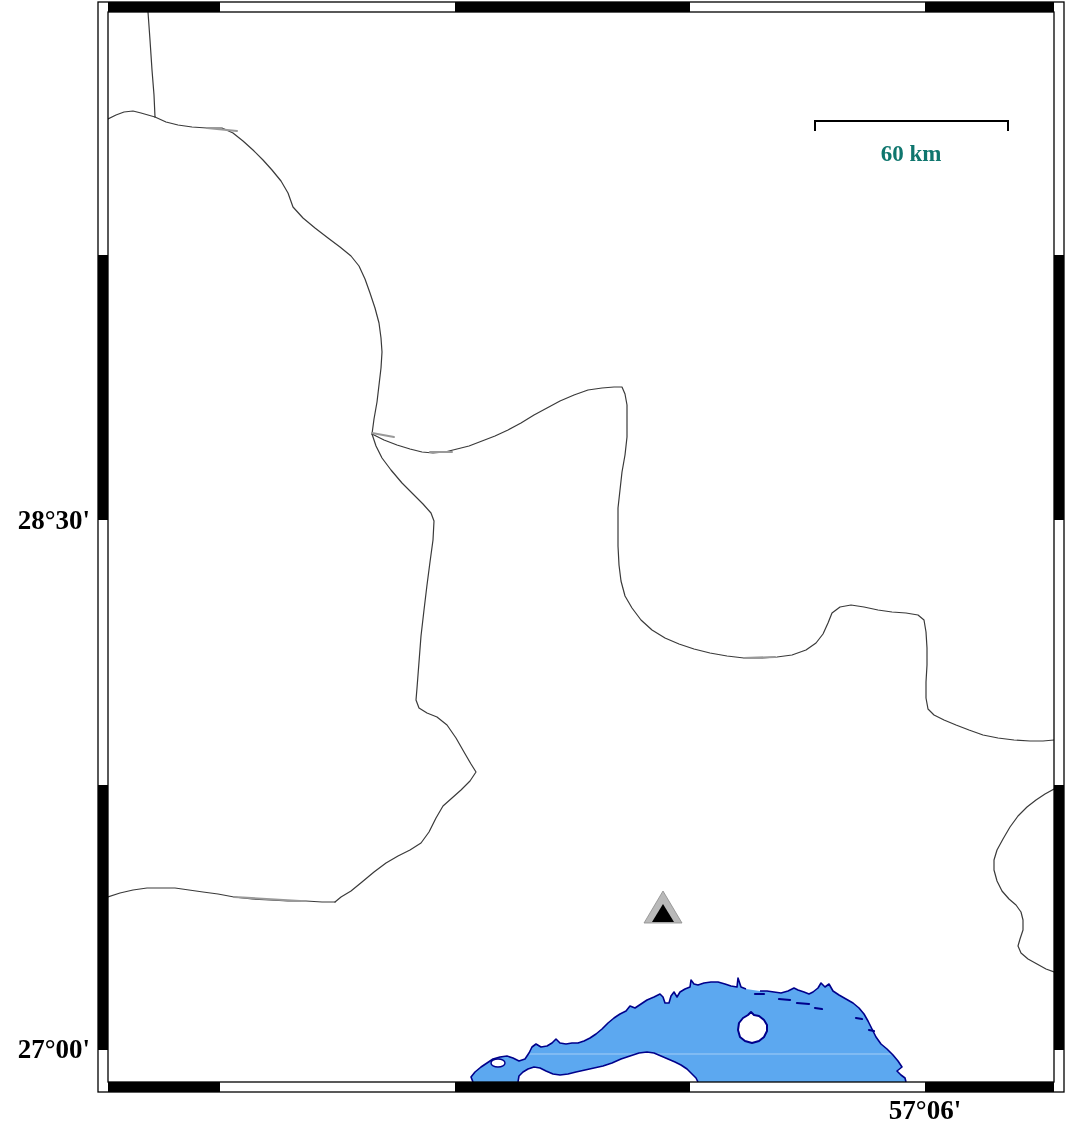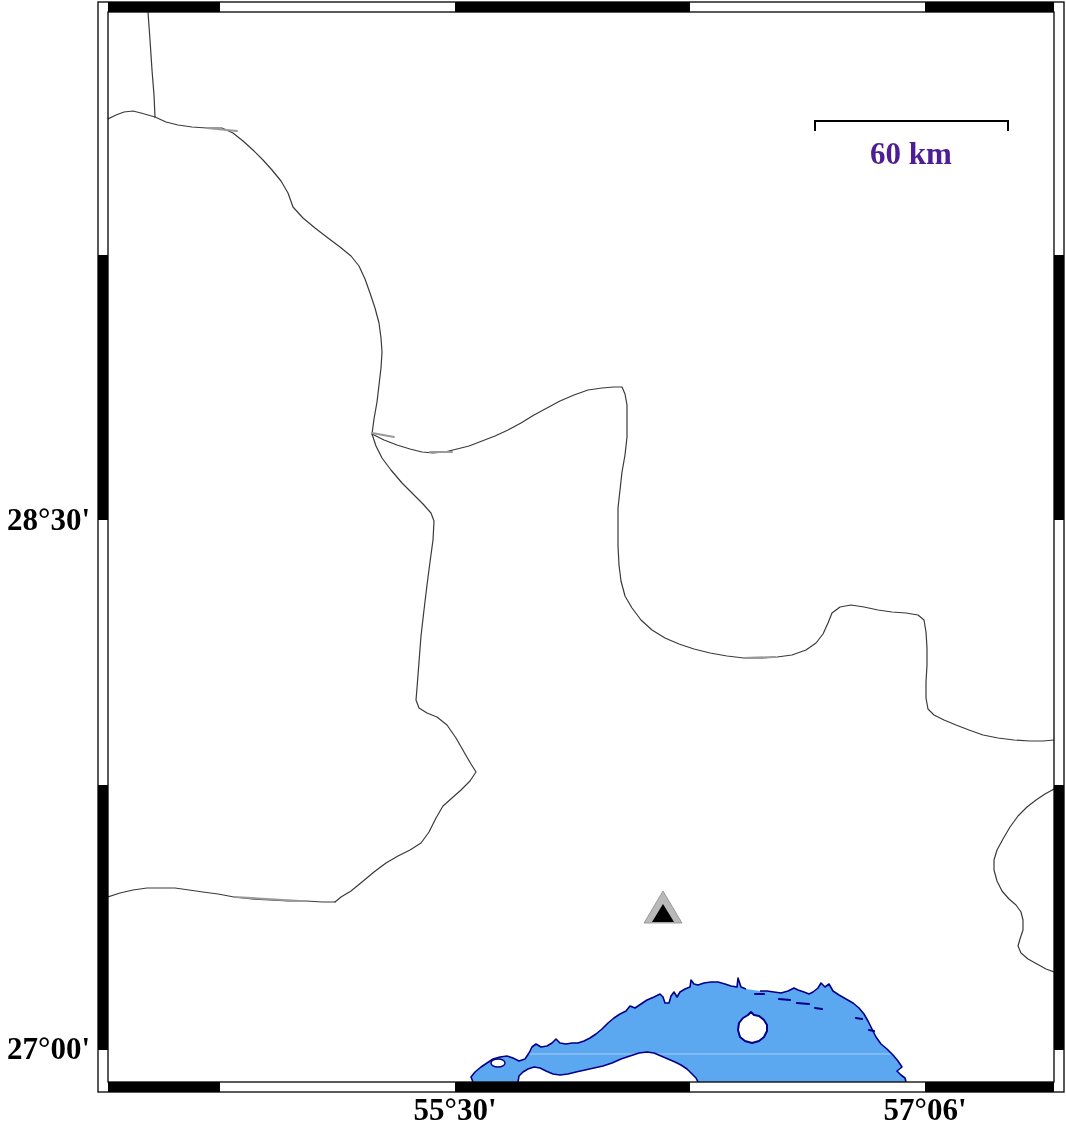--- a/index.html
+++ b/index.html
@@ -7,32 +7,32 @@
     position:relative;
     width:1066px;height:1129px;
     background:#ffffff;
     font-family:"Liberation Serif","DejaVu Serif",serif;
     overflow:hidden;
   }
   #map-svg{position:absolute;left:0;top:0;}
   .axis-label{
     position:absolute;
     font-weight:700;
-    font-size:31px;
+    font-size:27px;
     color:#000;
     line-height:34px;
     white-space:nowrap;
   }
   .axis-label.left{left:0;width:90px;text-align:right;}
   .axis-label.bottom{width:160px;text-align:center;}
   .scale-label{
     position:absolute;
     font-weight:700;
-    font-size:31px;
-    color:#4c1d95;
+    font-size:23px;
+    color:#0f766e;
     width:160px;text-align:center;
     line-height:34px;
   }
 </style>
 </head>
 <body>
 
 <div class="map-figure">
   <svg id="map-svg" width="1066" height="1129">
       <defs>
@@ -81,16 +81,15 @@
         <rect x="1054" y="255" width="10" height="265" fill="#000000"></rect>
         <rect x="1054" y="785" width="10" height="265" fill="#000000"></rect>
         <rect x="98" y="2" width="966" height="1090" fill="none" stroke="#000000" stroke-width="1.3"></rect>
         <rect x="108" y="12" width="946" height="1070" fill="none" stroke="#000000" stroke-width="1.3"></rect>
       </g>
       <path d="M815,131 L815,121 L1008,121 L1008,131" fill="none" stroke="#000000" stroke-width="2"></path>
     </svg>
 
   <div class="axis-label left" id="lbl-lat-top" style="top: 503px;">28°30'</div>
   <div class="axis-label left" id="lbl-lat-bottom" style="top: 1032px;">27°00'</div>
-  <div class="axis-label bottom" id="lbl-lon-left" style="left: 375px; top: 1093px;">55°30'</div>
   <div class="axis-label bottom" id="lbl-lon-right" style="left: 845px; top: 1093px;">57°06'</div>
   <div class="scale-label" id="lbl-scale" style="left: 831px; top: 137px;">60 km</div>
 </div>
 
 </body></html>

